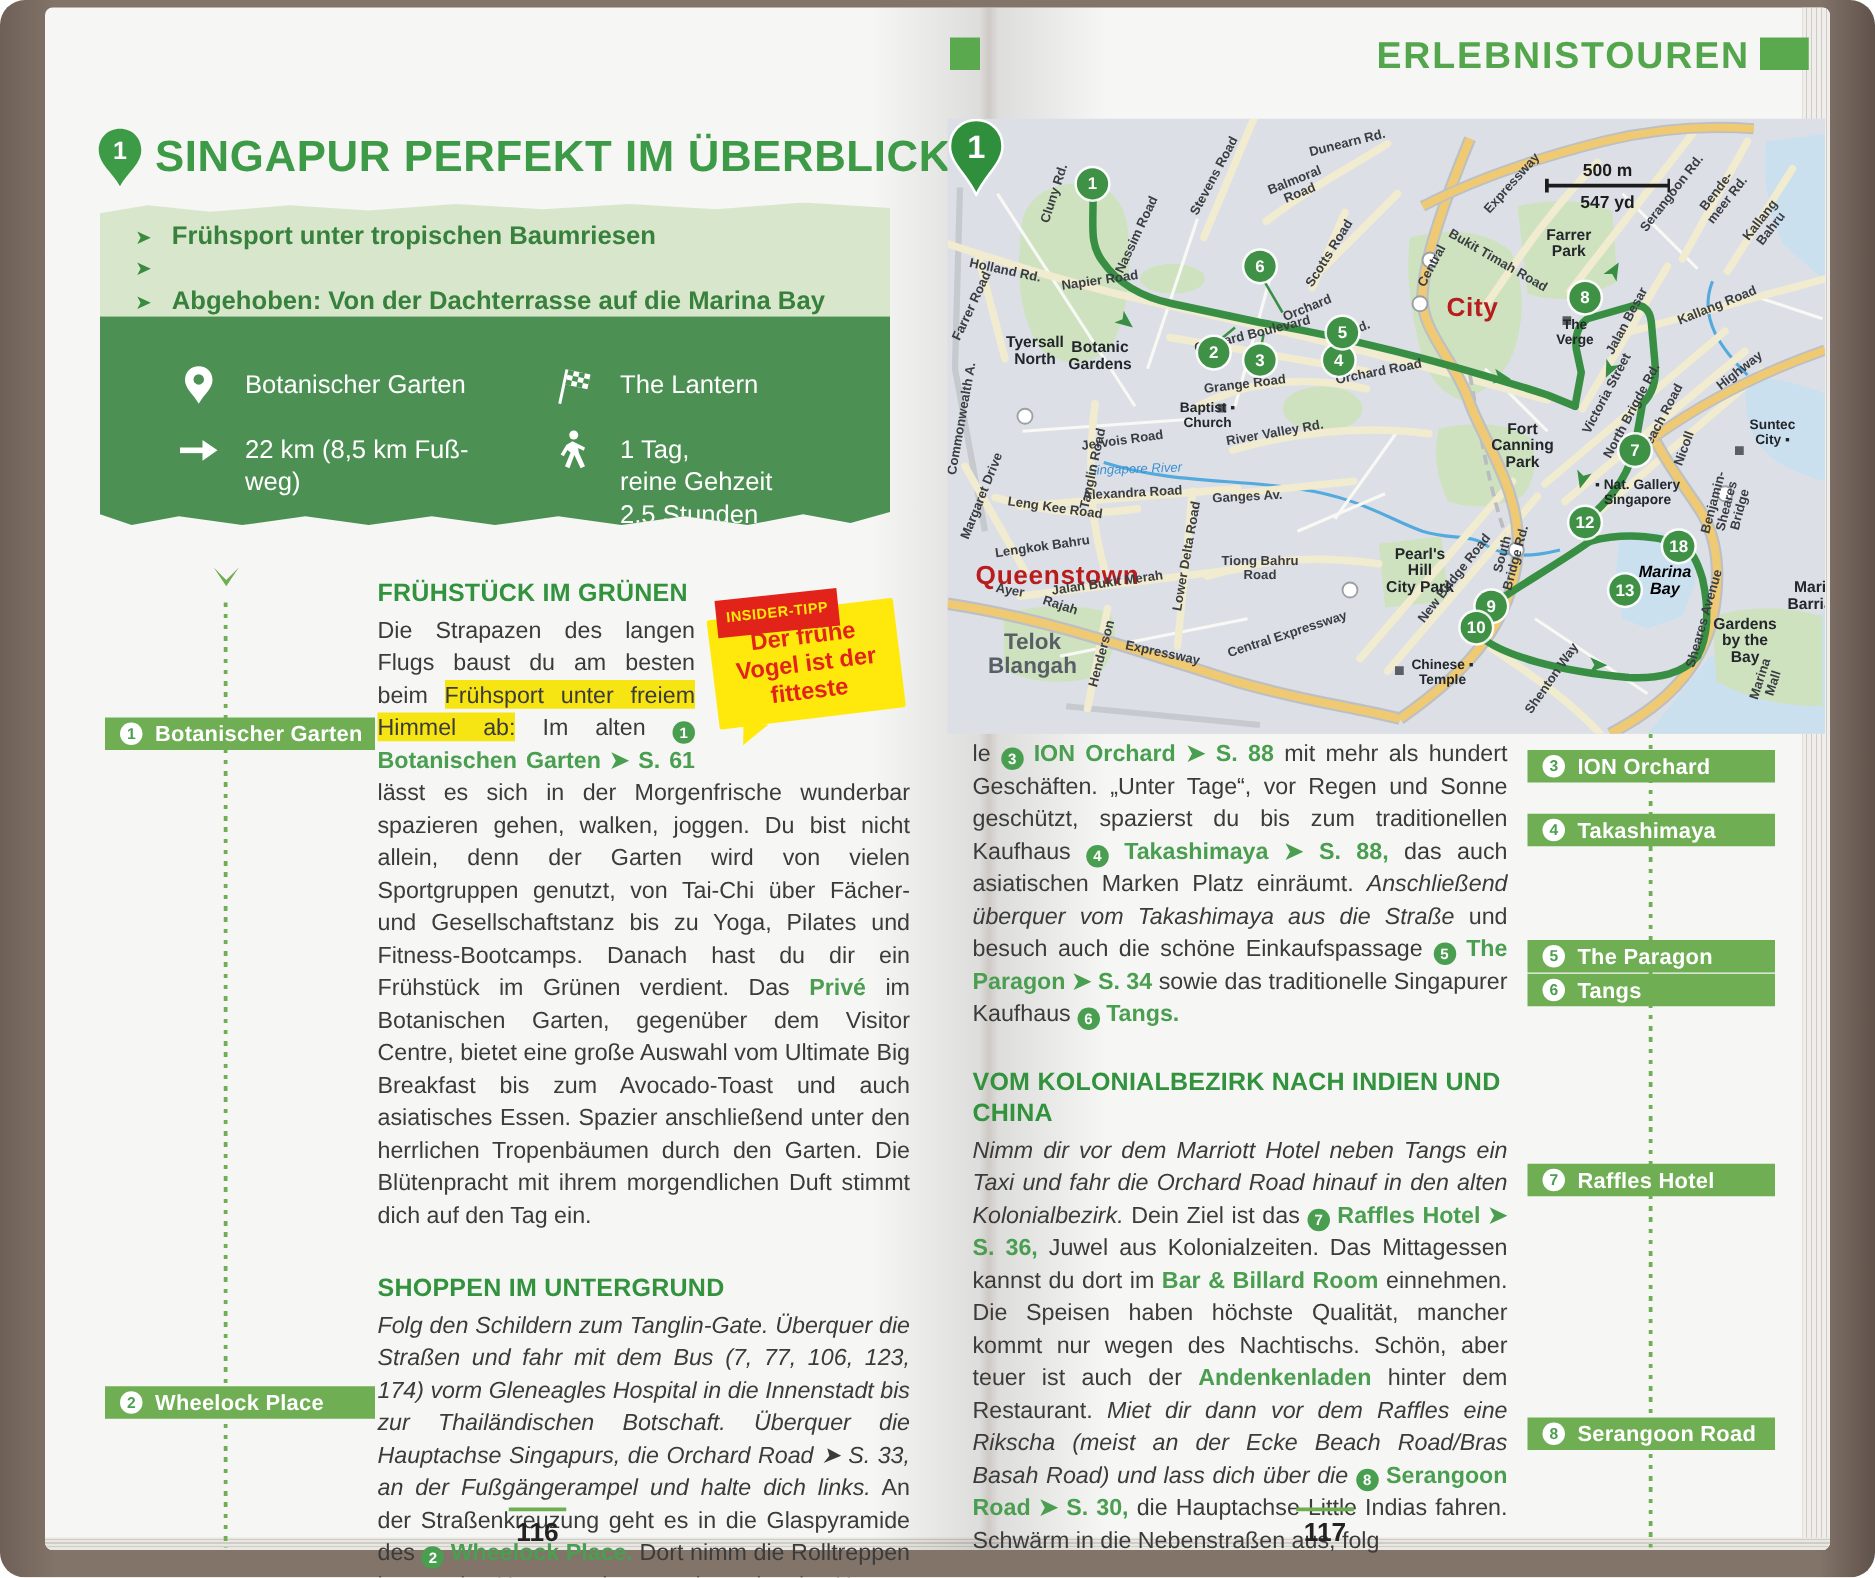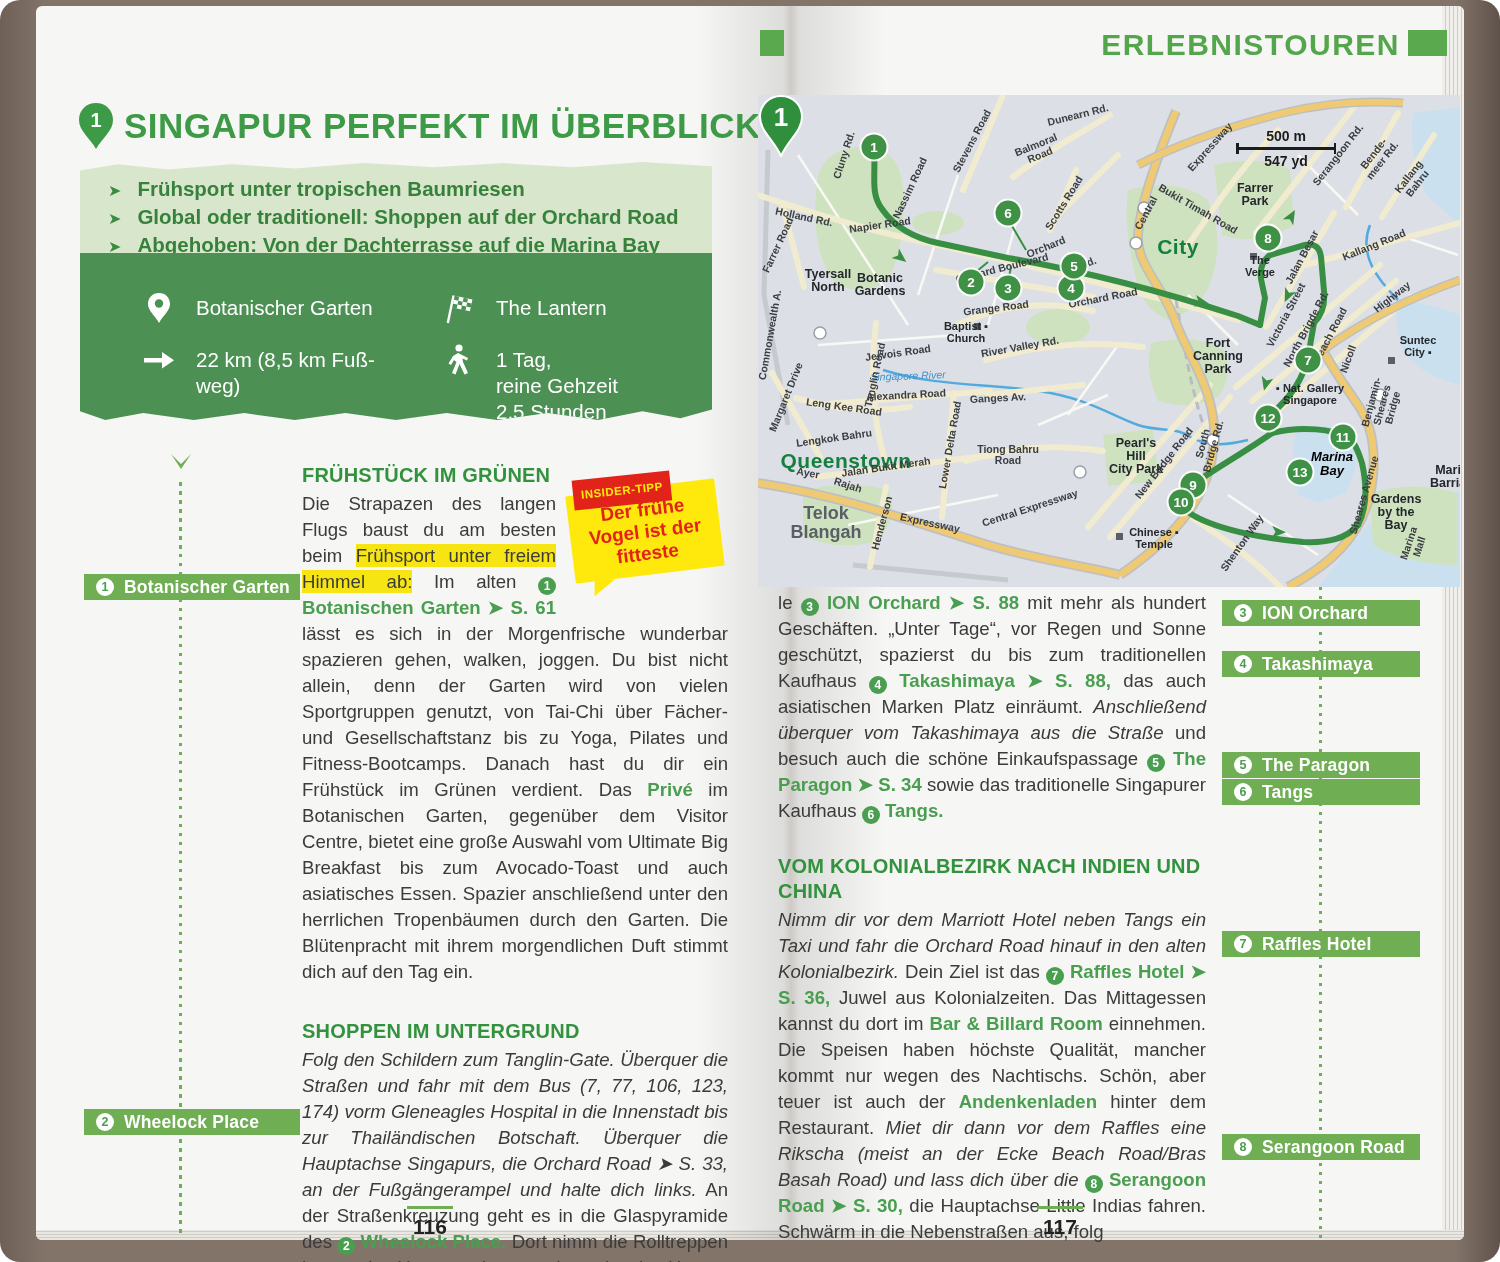--- a/index.html
+++ b/index.html
@@ -77,21 +77,21 @@
   .rp-header-title{position:absolute;left:0;top:28px;width:1400px;text-align:right;
     font-size:30px;font-weight:800;color:#53a64c;letter-spacing:1.5px;}
   .rp-header-block{position:absolute;left:1408px;top:30px;width:39px;height:26px;background:#5aa94e;}
 
   
   .map{position:absolute;left:758px;top:95px;width:702px;height:492px;overflow:hidden;background:#dce0e6;}
   .map svg{position:absolute;left:0;top:0;}
   .map-label{position:absolute;transform:translate(-50%,-50%);white-space:pre-line;text-align:center;
     line-height:1.05;pointer-events:none;}
   .ml-road{font-size:10.5px;font-weight:bold;color:#3a3d41;}
-  .ml-big{font-size:21px;font-weight:bold;color:#15803d;letter-spacing:0.5px;}
+  .ml-big{font-size:21px;font-weight:bold;color:#b91c1c;letter-spacing:0.5px;}
   .ml-big2{font-size:18px;font-weight:bold;color:#595f66;}
   .ml-park{font-size:12.5px;font-weight:bold;color:#23272b;}
   .ml-poi{font-size:11px;font-weight:bold;color:#23272b;}
   .ml-water{font-size:13px;font-weight:bold;font-style:italic;color:#000000;}
   .ml-water-s{font-size:10.5px;font-style:italic;color:#3e8fd0;}
   .map-marker{position:absolute;transform:translate(-50%,-50%);width:25px;height:25px;border-radius:50%;
     background:#3f9145;color:#fff;font-size:13.5px;font-weight:bold;display:flex;align-items:center;
     justify-content:center;box-shadow:0 0 0 2px rgba(255,255,255,0.9);}
   .map-scale{position:absolute;left:478px;top:33px;width:100px;text-align:center;color:#1c1c1c;}
   .map-scale .ms-m{font-size:14px;font-weight:bold;}
@@ -118,21 +118,20 @@
   </svg>
   <div class="tour-title">SINGAPUR PERFEKT IM ÜBERBLICK</div>
 
   <div class="highlight-box">
       <div class="bullet-row">
         <span class="bullet-arrow">➤</span>
         <span class="bullet-text">Frühsport unter tropischen Baumriesen</span>
       </div>
       <div class="bullet-row">
         <span class="bullet-arrow">➤</span>
-        <span class="bullet-text">Global oder traditionell: Shoppen auf der Orchard Road</span>
       </div>
       <div class="bullet-row">
         <span class="bullet-arrow">➤</span>
         <span class="bullet-text">Abgehoben: Von der Dachterrasse auf die Marina Bay blicken</span>
       </div>
     </div>
 
   <div class="facts-box">
     <div class="facts-grid">
       <svg class="fact-icon" viewBox="0 0 34 34">
@@ -452,21 +451,21 @@
         <div class="map-marker" style="left: 116px; top: 52px;">1</div>
         <div class="map-marker" style="left: 213px; top: 187px;">2</div>
         <div class="map-marker" style="left: 250px; top: 193px;">3</div>
         <div class="map-marker" style="left: 313px; top: 193px;">4</div>
         <div class="map-marker" style="left: 316px; top: 171px;">5</div>
         <div class="map-marker" style="left: 250px; top: 118px;">6</div>
         <div class="map-marker" style="left: 550px; top: 265px;">7</div>
         <div class="map-marker" style="left: 510px; top: 143px;">8</div>
         <div class="map-marker" style="left: 435px; top: 390px;">9</div>
         <div class="map-marker" style="left: 423px; top: 407px;">10</div>
-        <div class="map-marker" style="left: 585px; top: 342px;">11</div>
+        <div class="map-marker" style="left: 585px; top: 342px;">18</div>
         <div class="map-marker" style="left: 510px; top: 323px;">12</div>
         <div class="map-marker" style="left: 542px; top: 377px;">13</div>
       </div>
   </div>
 
   <div class="dotline" style="left:1319px;top:587px;height:651px;"></div>
   <div class="margin-col" style="left:1222px;top:0;width:198px;height:1262px;pointer-events:none;">
       <div class="margin-label" style="top: 600px;">
         <span class="mnum">3</span>
         <span class="mtext">ION Orchard</span>

